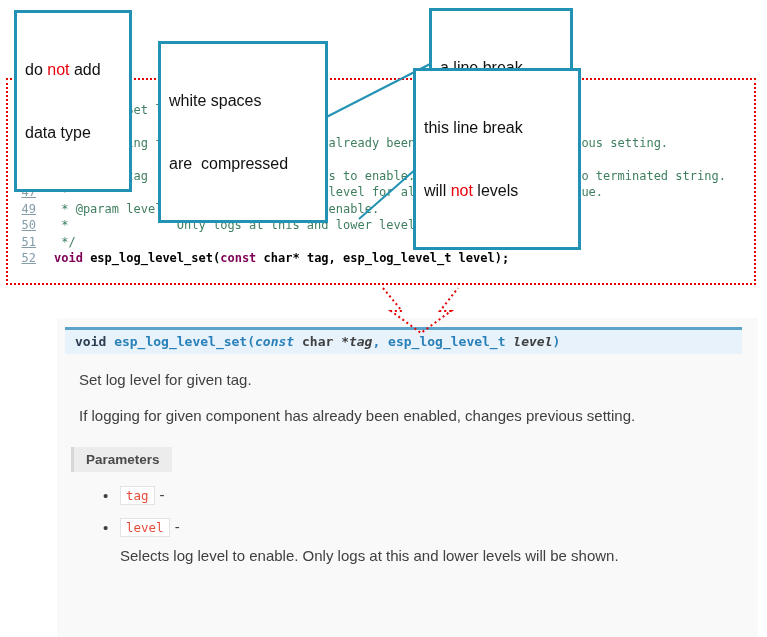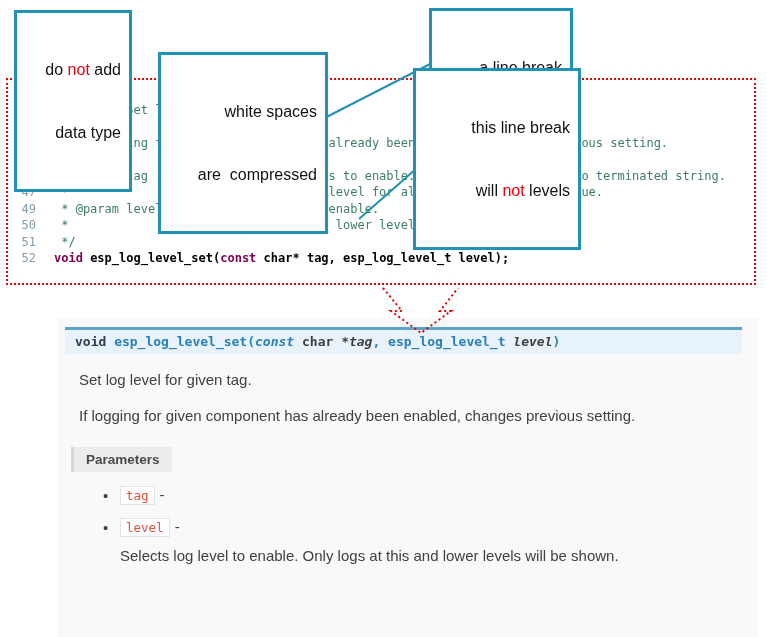--- a/index.html
+++ b/index.html
@@ -11,39 +11,39 @@
   }
 
   
   .overlay { position:absolute; left:0; top:0; z-index:5; pointer-events:none; }
   .teal-line { stroke:#2191b4; stroke-width:2; fill:none; }
   .red-arrow { stroke:#e60000; stroke-width:2; fill:none; stroke-dasharray:2 3; }
 
   
   .callout {
     position:absolute; z-index:10; background:#ffffff;
-    border:3px solid #2191b4; text-align:right;
+    border:3px solid #2191b4; text-align:left;
     font-size:16px; line-height:21px; color:#111; padding:4px 8px;
     white-space:pre;
   }
   .callout .red { color:#e8000b; }
   #co-a { left:14px;  top:10px; width:118px; }
-  #co-b { left:158px; top:52px; width:170px; }
+  #co-b { left:158px; top:41px; width:170px; }
   #co-c { left:429px; top:8px;  width:144px; }
   #co-d { left:413px; top:68px; width:168px; }
 
   
   .code-block {
     position:absolute; left:6px; top:78px; width:750px; height:207px;
     border:2px dotted #e60000; background:#ffffff; z-index:1;
     padding:5px 0 0 2px;
     font-family:"DejaVu Sans Mono", monospace; font-size:12px;
   }
   .code-line { height:16.5px; line-height:16.5px; white-space:nowrap; }
-  .gutter { display:inline-block; width:26px; text-align:right; color:#839ca8; }
+  .gutter { display:inline-block; width:26px; text-align:right; color:#839ca8;text-decoration:underline; }
   .fold   { display:inline-block; width:12px; text-align:center; color:#839ca8; }
   .code-text { margin-left:6px; }
   .code-text span { white-space:pre; }
   .seg-comment { color:#3f7f5f; }
   .seg-keyword { color:#7f0055; font-weight:bold; }
   .seg-func    { color:#000000; font-weight:bold; }
   .seg-plain   { color:#000000; font-weight:bold; }
 
   
   .panel {

